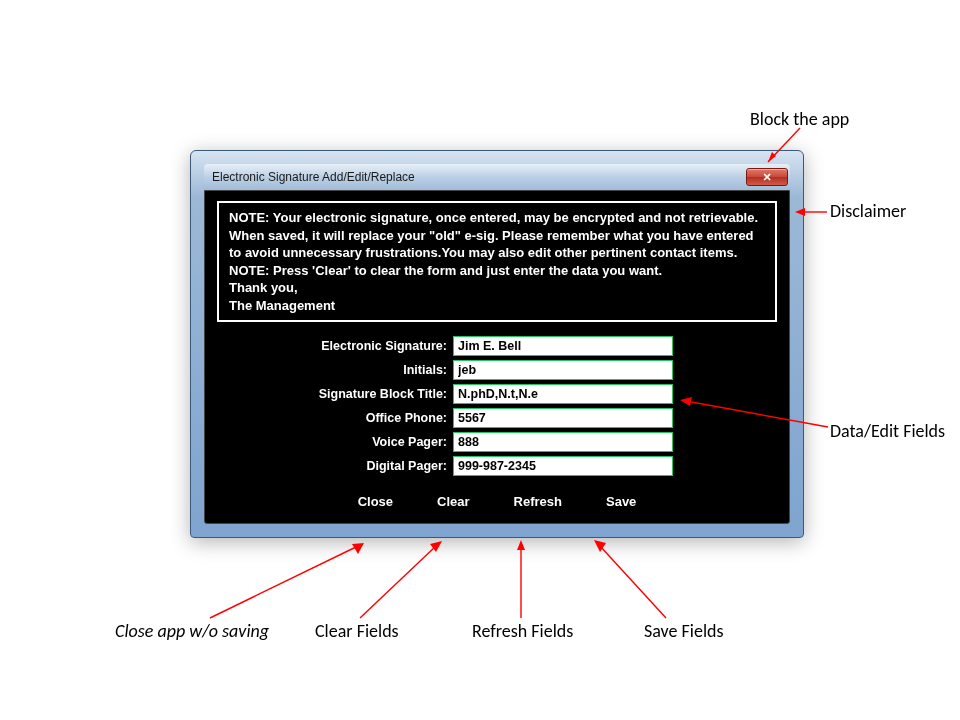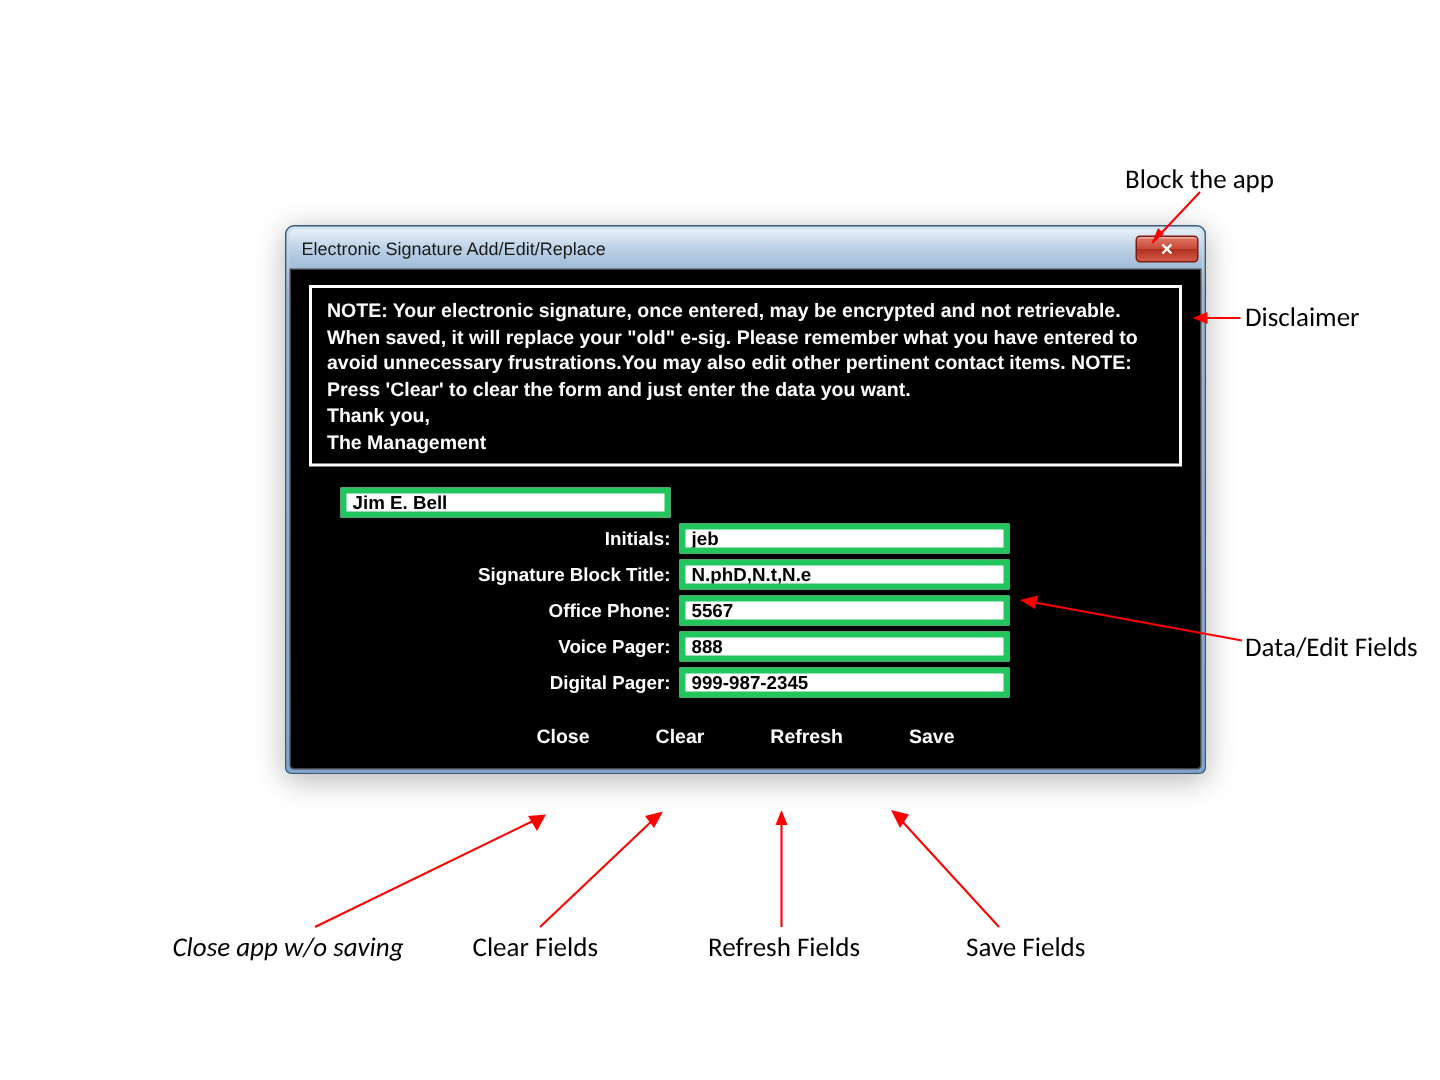--- a/index.html
+++ b/index.html
@@ -14,21 +14,21 @@
   }
   .window {
     position: absolute;
     left: 190px;
     top: 150px;
     width: 614px;
     background: linear-gradient(to bottom, #d7e4f2 0%, #9cb8d6 12%, #7fa4cf 100%);
     border: 1px solid #3a5a7a;
     border-radius: 6px 6px 4px 4px;
     box-shadow: 0 4px 20px rgba(0,0,0,0.3);
-    padding: 2px;
+    padding: 13px;
   }
   .titlebar {
     height: 26px;
     display: flex;
     align-items: center;
     justify-content: space-between;
     padding: 0 2px 0 8px;
     background: linear-gradient(to bottom, #e8f0f8 0%, #bcd0e5 50%, #a0bcd8 100%);
     border-radius: 4px 4px 0 0;
     color: #1a1a1a;
@@ -80,21 +80,21 @@
     width: 220px;
     text-align: right;
     color: #fff;
     font-weight: bold;
     font-size: 12.5px;
   }
   .fld {
     flex: 0 0 220px;
     height: 20px;
     background: #fff;
-    border: 4px solid #22c55e;
+    border: 1px solid #22c55e;
     padding: 1px 4px;
     font-size: 12.5px;
     font-weight: bold;
     color: #000;
     font-family: inherit;
   }
   .actions {
     display: flex;
     gap: 44px;
     justify-content: center;
@@ -134,20 +134,21 @@
     </div>
   </div>
   <div class="client">
     <div class="disclaimer">
       <span style="white-space:pre-line;">NOTE: Your electronic signature, once entered, may be encrypted and not retrievable. When saved, it will replace your "old" e-sig. Please remember what you have entered to avoid unnecessary frustrations.You may also edit other pertinent contact items. NOTE: Press 'Clear' to clear the form and just enter the data you want.
 Thank you,
 The Management</span>
     </div>
     <div class="form">
       <div class="row">
+        <div class="lbl">Electronic Signature:</div>
         <input class="fld" value="Jim E. Bell" style="">
       </div>
       <div class="row">
         <div class="lbl">Initials:</div>
         <input class="fld" value="jeb" style="">
       </div>
       <div class="row">
         <div class="lbl">Signature Block Title:</div>
         <input class="fld" value="N.phD,N.t,N.e" style="">
       </div>

